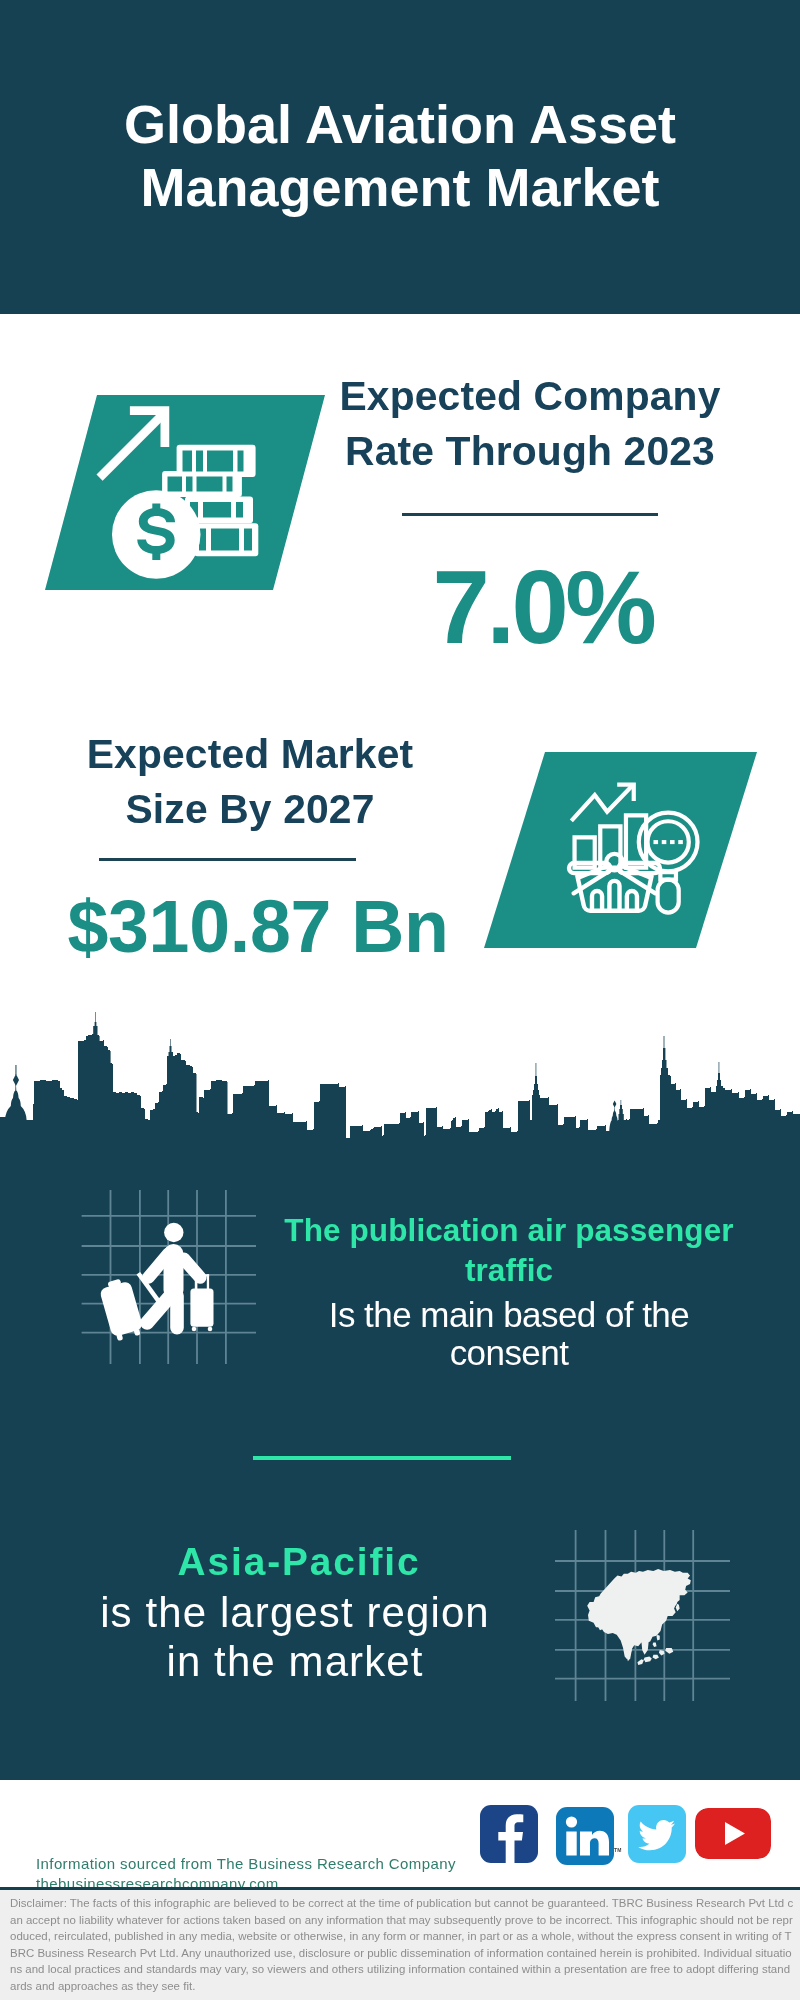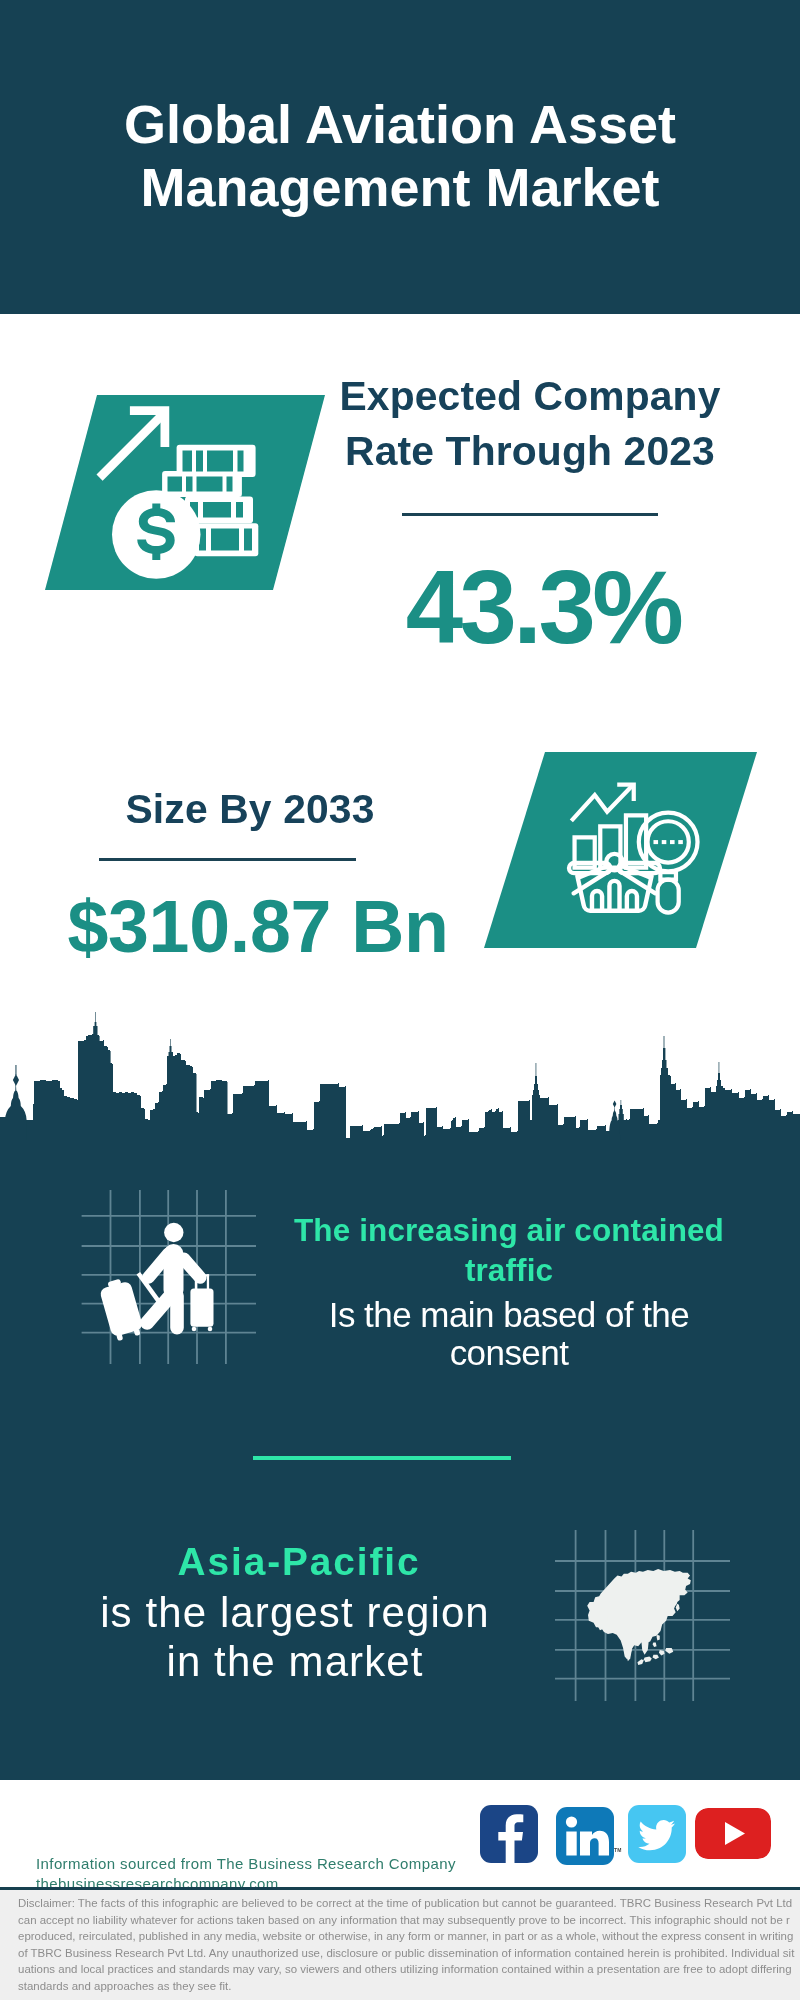--- a/index.html
+++ b/index.html
@@ -50,21 +50,21 @@
   .social a{position:absolute;}
   .sq{width:58px;height:58px;border-radius:11px;overflow:hidden;}
   #s-fb{left:0;top:5px}
   #s-li{left:76px;top:7px}
   #s-tw{left:148px;top:5px}
   #s-yt{left:215px;top:8px}
   .tm{position:absolute;left:134px;top:47px;font-size:5px;color:#444;font-weight:bold;letter-spacing:.2px;}
 
   .topline{position:absolute;left:0;top:1887px;width:800px;height:3.2px;background:#17404f;}
   .disc{position:absolute;left:0;top:1890px;width:800px;height:110px;background:#efefef;
-      color:#8d8d8d;font-size:11.46px;line-height:16.6px;padding:5px 4px 0 18px;text-align:left;letter-spacing:0.02px;
+      color:#8d8d8d;font-size:11.46px;line-height:16.6px;padding:5px 4px 0 10px;text-align:left;letter-spacing:0.02px;
       word-break:break-all;font-family:"Liberation Sans",sans-serif;}
 </style>
 </head>
 <body>
 
 <div class="page">
 
   <div class="header">
     <div class="title">
       <span>Global Aviation Asset</span><br>
@@ -110,27 +110,27 @@
   </g>
 </svg>
 </div>
 
   <div class="blk" id="blk1">
     <div class="hd">
       <span>Expected Company</span><br>
       <span>Rate Through 2023</span>
     </div>
     <div class="rule"></div>
-    <div class="val">43.3%</div>
+    <div class="val">7.0%</div>
   </div>
 
   <div class="blk" id="blk2">
     <div class="hd">
-      <br>
-      <span>Size By 2033</span>
+      <span>Expected Market</span><br>
+      <span>Size By 2027</span>
     </div>
     <div class="rule"></div>
     <div class="val">$310.87 Bn</div>
   </div>
 
   <div class="para para2"></div>
   <div class="ic" style="left:564px;top:774px"><svg width="145" height="145" viewBox="0 0 155 158">
  <g fill="none" stroke="#fff" stroke-width="4.6" stroke-linecap="butt" stroke-linejoin="miter">
   <polyline points="6.5,51 32,23 45.5,41 72.5,13"></polyline>
   <polyline points="56.5,11.5 74.5,11.5 74.5,29.5"></polyline>
@@ -208,21 +208,21 @@
     <rect x="109.4" y="100.6" width="23.1" height="38.2" rx="3.5"></rect>
     <rect x="113.8" y="86.3" width="2.3" height="15"></rect>
     <rect x="125.8" y="86.3" width="2.3" height="15"></rect>
     <rect x="113.8" y="86.3" width="14.3" height="2.3"></rect>
     <circle cx="113" cy="141" r="2.3"></circle>
     <circle cx="129" cy="141" r="2.3"></circle>
   </g>
 </svg>
 </div>
   <div class="stmt" id="stmt1">
-    <span class="g"><span>The increasing air contained</span><br><span>traffic</span></span>
+    <span class="g"><span>The publication air passenger</span><br><span>traffic</span></span>
     <span class="b"><span>Is the main based of the</span><br><span>consent</span></span>
   </div>
 
   <div class="divider2"></div>
 
   <div class="stmt" id="stmt2">
     <span class="g">Asia-Pacific</span>
     <span class="b"><span>is the largest region</span><br><span>in the market</span></span>
   </div>
   <div class="ic" style="left:555px;top:1526px"><svg width="175" height="175" viewBox="0 0 175 175">

